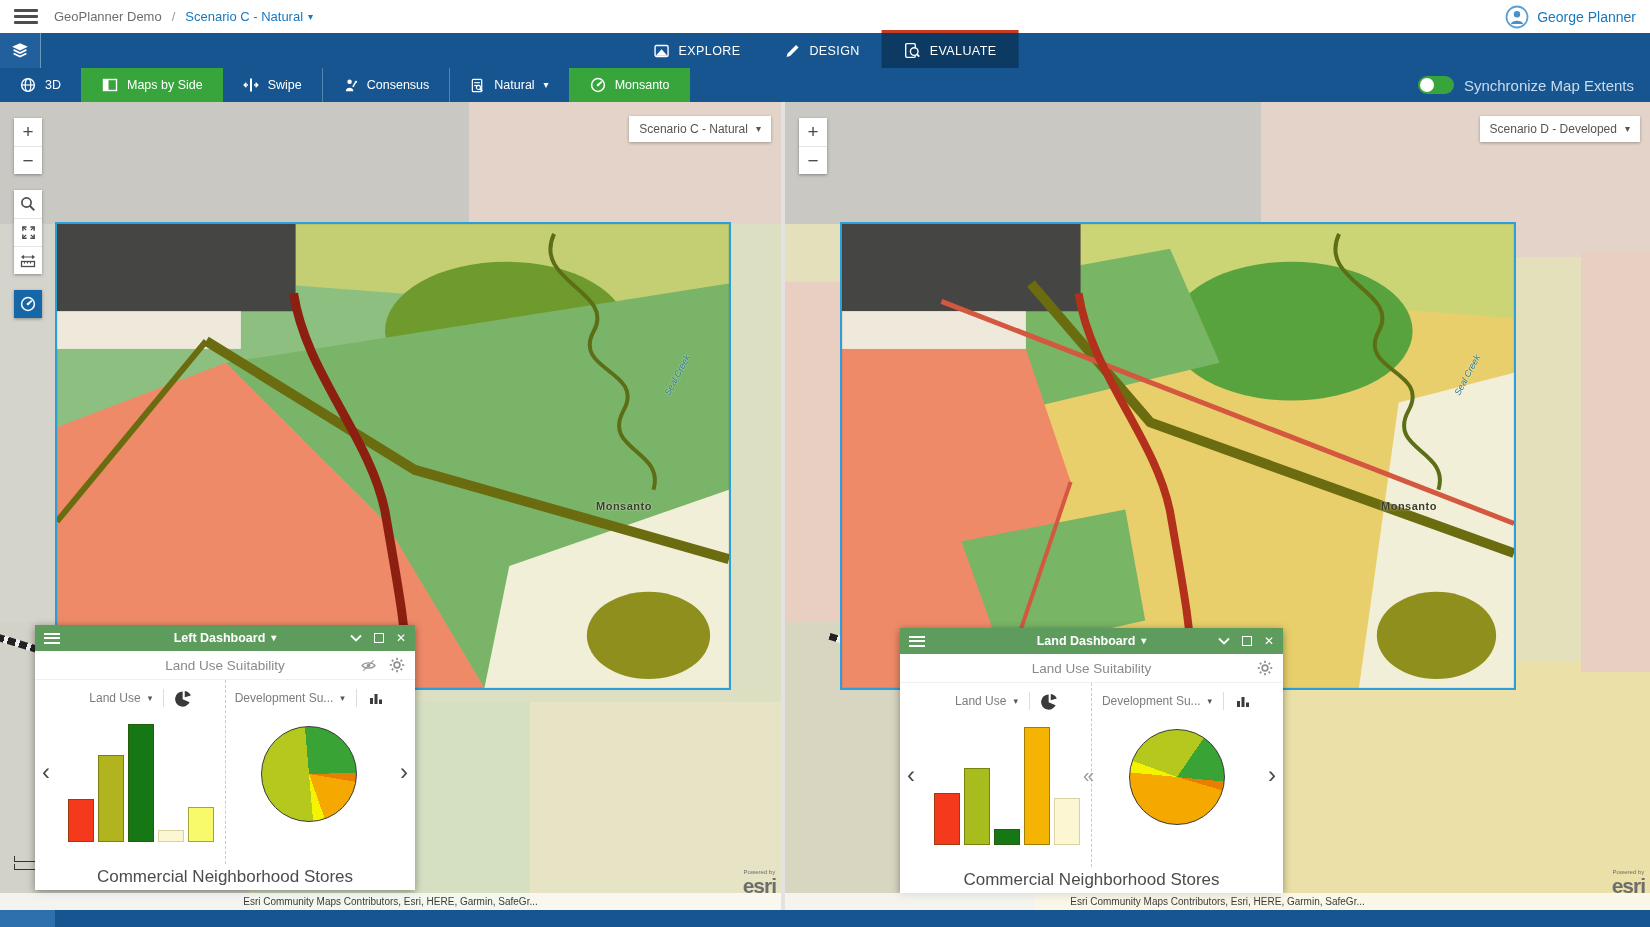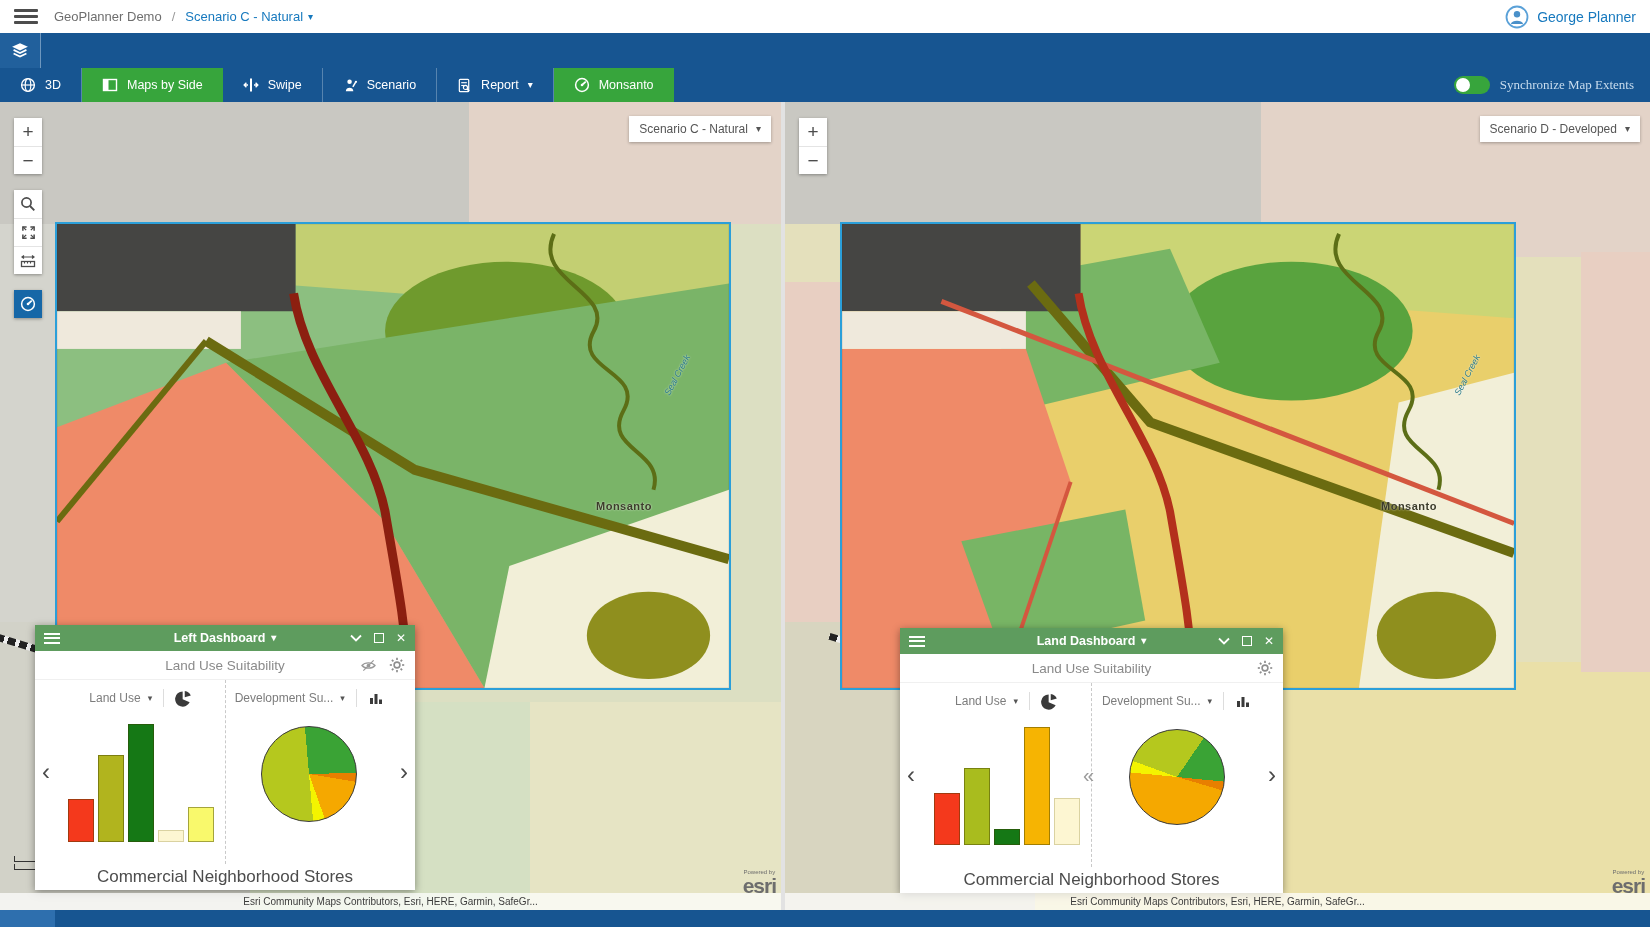--- a/index.html
+++ b/index.html
@@ -26,21 +26,21 @@
   .nav-tab.active::before { content:""; position:absolute; left:0; top:-3px; width:100%; height:3px; background:#c63b21; }
 
   
   .toolbar { position:absolute; left:0; top:68px; width:100%; height:34px; background:#175591; display:flex; align-items:stretch; }
   .tb-btn { display:flex; align-items:center; gap:9px; padding:0 20px; color:#fff; font-size:12.5px; cursor:pointer; border-right:1px solid rgba(255,255,255,.28); white-space:nowrap; }
   .tb-btn.green { background:#37a53c; border-right:none; }
   .tb-spacer { flex:1; }
   .sync-wrap { display:flex; align-items:center; gap:10px; padding-right:16px; }
   .toggle { width:36px; height:18px; border-radius:9px; background:#37a53c; position:relative; cursor:pointer; }
   .toggle .knob { position:absolute; left:2px; top:2px; width:14px; height:14px; border-radius:50%; background:#fff; }
-  .sync-label { color:#c8dcee; font-size:13px;font-family:Liberation Serif, serif; }
+  .sync-label { color:#c8dcee; font-size:15px; }
 
   
   .maps { position:absolute; left:0; top:102px; width:1650px; height:808px; display:flex; }
   .pane { position:relative; overflow:hidden; background:#dcdfc2; }
   .pane.left { width:781px; }
   .pane.right { width:865px; background:#e4e0bc; }
   .pane-divider { width:4px; background:#e2e2e2; }
   .bm { position:absolute; }
   .hatch { background-image:repeating-linear-gradient(115deg, rgba(255,255,255,.38) 0 3px, rgba(0,0,0,0) 3px 8px); }
 
@@ -127,20 +127,43 @@
   </header>
 
   <nav class="navbar">
     <div class="layers-btn">
       <svg class="ic" width="18" height="18" viewBox="0 0 16 16">
           <path d="M8,1 L15,4.3 8,7.6 1,4.3z" fill="#fff"></path>
           <path d="M2.3,7 L8,9.8 13.7,7" stroke="#fff" stroke-width="1.5" fill="none"></path>
           <path d="M2.3,10.2 L8,13 13.7,10.2" stroke="#fff" stroke-width="1.5" fill="none"></path>
         </svg>
     </div>
+    <div class="nav-tabs">
+      <div class="nav-tab">
+        <svg class="ic" width="16" height="16" viewBox="0 0 16 16">
+            <rect x="1.5" y="2.5" width="13" height="11" rx="1.5" stroke="#fff" stroke-width="1.4" fill="none"></rect>
+            <path d="M2.2,12.8 L8,6.2 13.8,12.8z" fill="#fff"></path>
+          </svg>
+        <span>EXPLORE</span>
+      </div>
+      <div class="nav-tab">
+        <svg class="ic" width="16" height="16" viewBox="0 0 16 16">
+            <path d="M2,14 L3,10.5 11.5,2 14,4.5 5.5,13z" fill="#fff"></path>
+          </svg>
+        <span>DESIGN</span>
+      </div>
+      <div class="nav-tab active">
+        <svg class="ic" width="17" height="17" viewBox="0 0 16 16">
+            <rect x="2" y="1.5" width="9" height="13" rx="1" stroke="#fff" stroke-width="1.3" fill="none"></rect>
+            <circle cx="10" cy="9" r="3.6" fill="#0c3a63" stroke="#fff" stroke-width="1.3"></circle>
+            <line x1="12.6" y1="11.6" x2="14.8" y2="13.8" stroke="#fff" stroke-width="1.6"></line>
+          </svg>
+        <span>EVALUATE</span>
+      </div>
+    </div>
   </nav>
 
   <div class="toolbar">
     <div class="tb-btn">
       <svg class="ic" width="16" height="16" viewBox="0 0 16 16">
           <circle cx="8" cy="8" r="6.4" stroke="#fff" stroke-width="1.4" fill="none"></circle>
           <ellipse cx="8" cy="8" rx="2.8" ry="6.4" stroke="#fff" stroke-width="1.2" fill="none"></ellipse>
           <line x1="1.6" y1="8" x2="14.4" y2="8" stroke="#fff" stroke-width="1.2"></line>
         </svg>
       <span>3D</span>
@@ -160,31 +183,31 @@
         </svg>
       <span>Swipe</span>
     </div>
     <div class="tb-btn">
       <svg class="ic" width="15" height="15" viewBox="0 0 16 16">
           <circle cx="7" cy="4" r="2.4" fill="#fff"></circle>
           <path d="M3,14 C3,9.2 11,9.2 11,14z" fill="#fff"></path>
           <line x1="10.5" y1="9.5" x2="13.5" y2="4.5" stroke="#fff" stroke-width="1.6"></line>
           <circle cx="13.8" cy="4" r="1.2" fill="#fff"></circle>
         </svg>
-      <span>Scenario</span>
+      <span>Consensus</span>
     </div>
     <div class="tb-btn">
       <svg class="ic" width="15" height="15" viewBox="0 0 16 16">
           <rect x="2.5" y="1.5" width="10" height="13" rx="1" stroke="#fff" stroke-width="1.3" fill="none"></rect>
           <line x1="4.5" y1="5" x2="10.5" y2="5" stroke="#fff" stroke-width="1.2"></line>
           <line x1="4.5" y1="8" x2="10.5" y2="8" stroke="#fff" stroke-width="1.2"></line>
           <path d="M8,9 l5,5" stroke="#fff" stroke-width="1.6"></path>
           <circle cx="9" cy="10" r="2.2" fill="#175591" stroke="#fff" stroke-width="1.2"></circle>
         </svg>
-      <span>Report</span>
+      <span>Natural</span>
       <span class="caret">▾</span>
     </div>
     <div class="tb-btn green">
       <svg class="ic" width="16" height="16" viewBox="0 0 16 16">
           <circle cx="8" cy="8" r="6.4" stroke="#fff" stroke-width="1.5" fill="none"></circle>
           <line x1="8" y1="8" x2="11.8" y2="4.6" stroke="#fff" stroke-width="1.8"></line>
           <circle cx="8" cy="8" r="1.3" fill="#fff"></circle>
         </svg>
       <span>Monsanto</span>
     </div>

